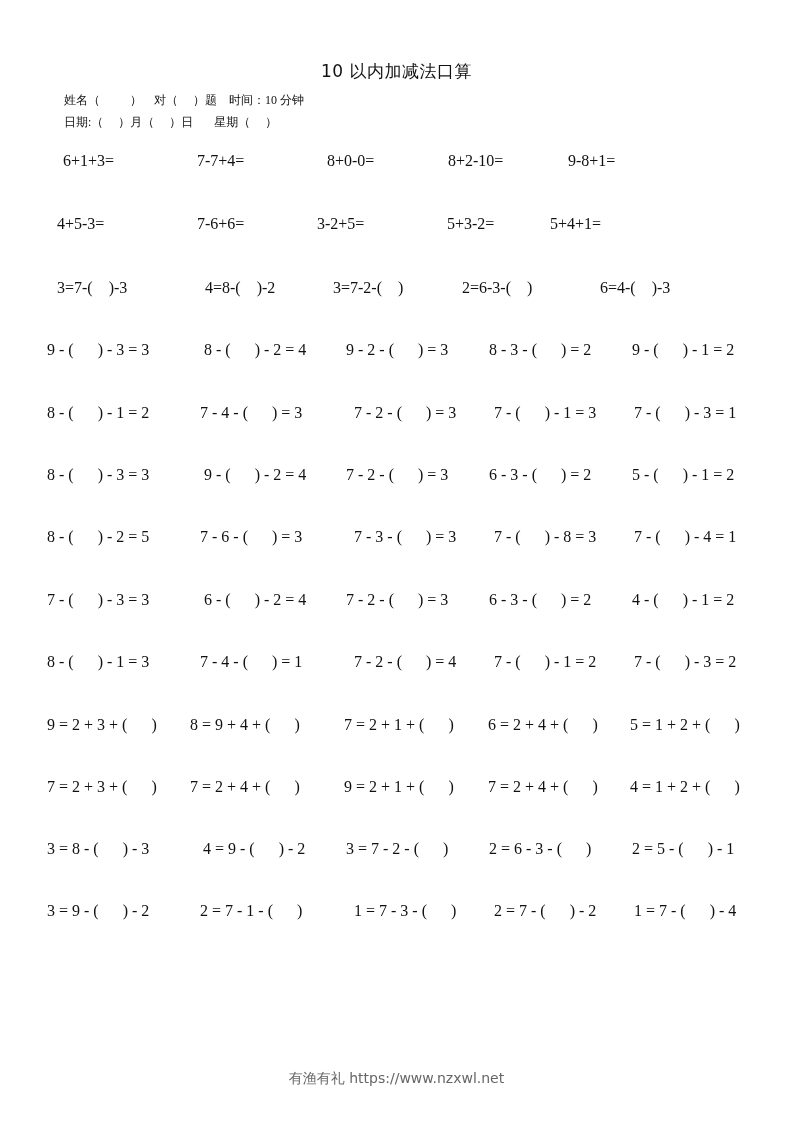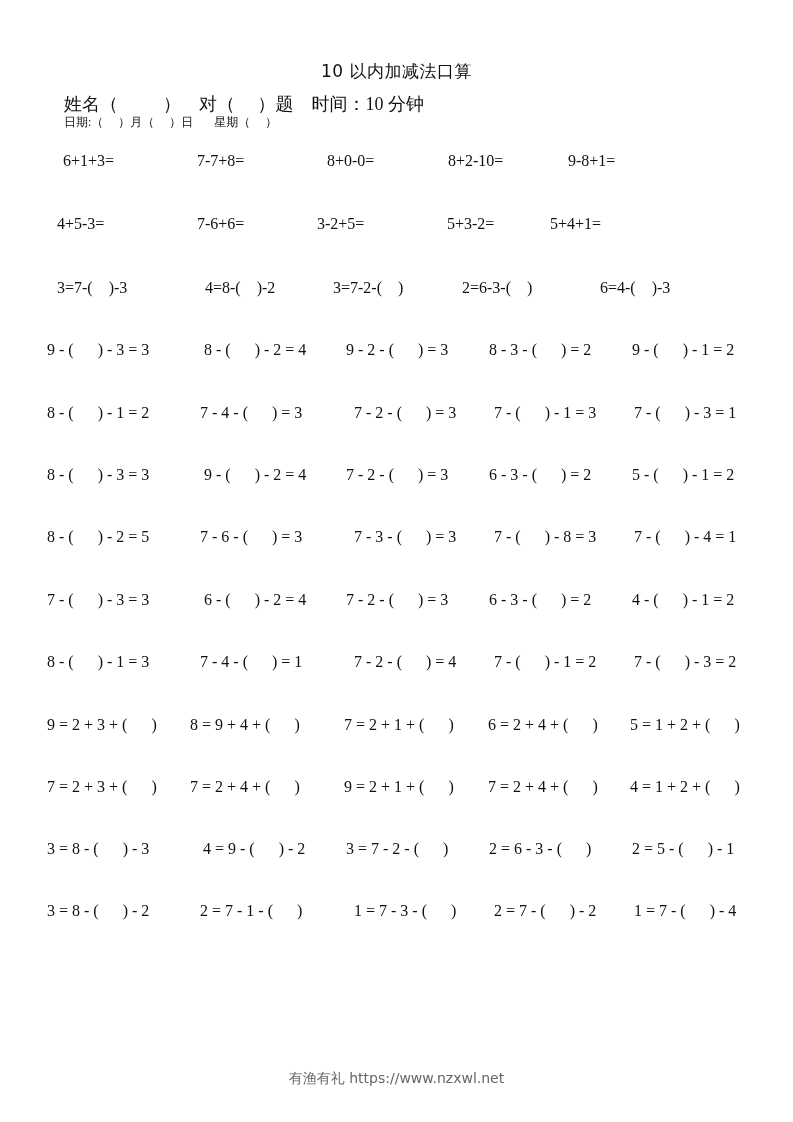--- a/index.html
+++ b/index.html
@@ -1,37 +1,37 @@
 <!DOCTYPE html>
 <html><head>
 <meta charset="utf-8">
 <style>
   html, body { margin: 0; padding: 0; background: #ffffff; }
   body { width: 793px; height: 1122px; position: relative; overflow: hidden;
          font-family: "Liberation Serif", "DejaVu Serif", serif; color: #111; }
   .title { position: absolute; left: 0; width: 793px; top: 60px; text-align: center;
            font-family: "DejaVu Sans", "Liberation Sans", sans-serif; font-size: 17px; letter-spacing: 0.5px; }
-  .info { position: absolute; left: 64px; font-size: 18px; white-space: pre; }
+  .info { position: absolute; left: 64px; font-size: 12px; white-space: pre; }
   .info1 { top: 92px; }
   .info2 { top: 114px; font-size: 12px; }
   .row { position: absolute; left: 0; width: 793px; height: 22px; }
   .q { position: absolute; top: 0; font-size: 16px; white-space: pre; line-height: 22px; }
   .footer { position: absolute; left: 0; width: 793px; top: 1070px; text-align: center;
             font-family: "DejaVu Sans", "Liberation Sans", sans-serif; font-size: 14px; color: #666; }
 </style>
 </head>
 <body>
 
 <div class="title">10 以内加减法口算</div>
 <div class="info info1">姓名（          ）    对（     ）题    时间：10 分钟</div>
 <div class="info info2">日期:（     ）月（     ）日       星期（     ）</div>
 
 <div class="row" style="top:150px">
   <span class="q" style="left:63px">6+1+3=</span>
-  <span class="q" style="left:197px">7-7+8=</span>
+  <span class="q" style="left:197px">7-7+4=</span>
   <span class="q" style="left:327px">8+0-0=</span>
   <span class="q" style="left:448px">8+2-10=</span>
   <span class="q" style="left:568px">9-8+1=</span>
 </div>
 
 <div class="row" style="top:213px">
   <span class="q" style="left:57px">4+5-3=</span>
   <span class="q" style="left:197px">7-6+6=</span>
   <span class="q" style="left:317px">3-2+5=</span>
   <span class="q" style="left:447px">5+3-2=</span>
@@ -112,20 +112,20 @@
 
 <div class="row" style="top:838px">
   <span class="q" style="left:47px">3 = 8 - (      ) - 3</span>
   <span class="q" style="left:203px">4 = 9 - (      ) - 2</span>
   <span class="q" style="left:346px">3 = 7 - 2 - (      )</span>
   <span class="q" style="left:489px">2 = 6 - 3 - (      )</span>
   <span class="q" style="left:632px">2 = 5 - (      ) - 1</span>
 </div>
 
 <div class="row" style="top:900px">
-  <span class="q" style="left:47px">3 = 8 - (      ) - 2</span>
+  <span class="q" style="left:47px">3 = 9 - (      ) - 2</span>
   <span class="q" style="left:200px">2 = 7 - 1 - (      )</span>
   <span class="q" style="left:354px">1 = 7 - 3 - (      )</span>
   <span class="q" style="left:494px">2 = 7 - (      ) - 2</span>
   <span class="q" style="left:634px">1 = 7 - (      ) - 4</span>
 </div>
 
 <div class="footer">有渔有礼 https://www.nzxwl.net</div>
 
 </body></html>

